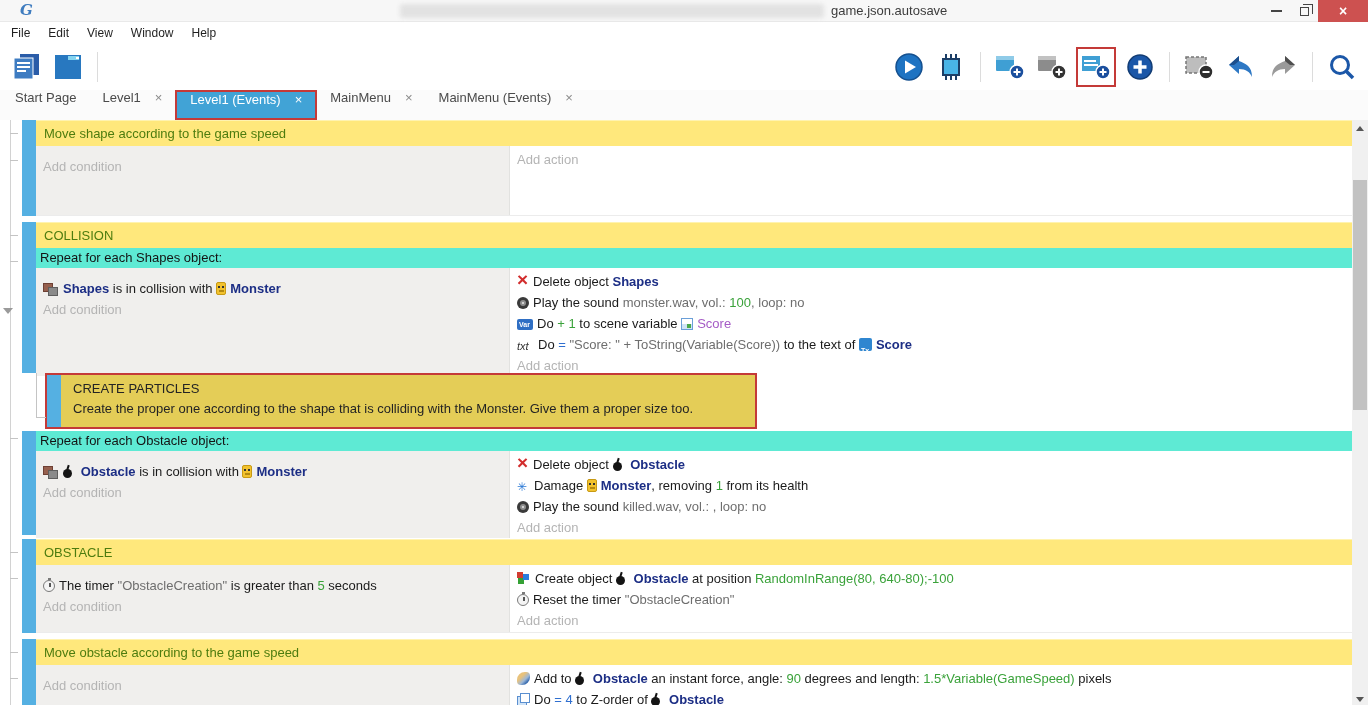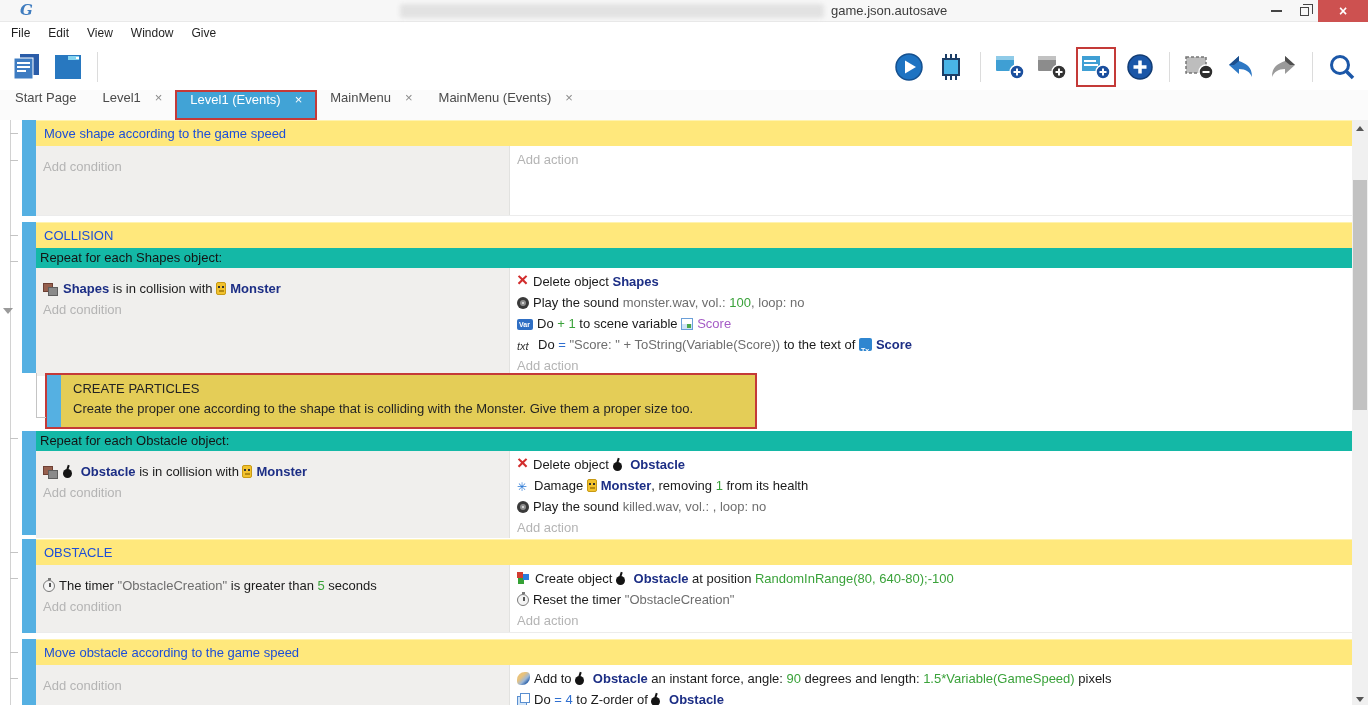--- a/index.html
+++ b/index.html
@@ -48,26 +48,26 @@
 
   .gutter-line { position:absolute; left:10px; top:0; bottom:0; width:1px; background:#d2d2d2; }
   .tick { position:absolute; left:10px; width:8px; height:1px; background:#c4c4c4; }
   .fold-arrow { position:absolute; left:3px; top:188px; width:0; height:0;
     border-left:5px solid transparent; border-right:5px solid transparent; border-top:6px solid #9a9a9a; }
   .sub-conn-v { position:absolute; left:36px; top:253px; width:1px; height:44px; background:#c4c4c4; }
   .sub-conn-h { position:absolute; left:36px; top:297px; width:10px; height:1px; background:#c4c4c4; }
 
   .block { display:flex; flex:none; margin-left:22px; }
   .evbar { width:14px; flex:none; background:#55b0e2; }
-  .cbody { flex:1; background:#ffe87c; font-size:13px; color:#1d4ed8; display:flex; align-items:center;
+  .cbody { flex:1; background:#ffe87c; font-size:13px; color:#4d7c0f; display:flex; align-items:center;
     padding-left:8px; border-top:1px solid #fff3b0; }
   .comment { height:26px; }
 
   .ebody { flex:1; display:flex; flex-direction:column; border-bottom:1px solid #ececec; }
-  .erepeat { height:20px; line-height:20px; background:#14b8a6; font-size:13px; color:#141414; padding-left:4px; flex:none; }
+  .erepeat { height:20px; line-height:20px; background:#5eead4; font-size:13px; color:#141414; padding-left:4px; flex:none; }
   .ecols { flex:1; display:flex; }
   .conds { width:474px; flex:none; background:#f0efed; border-right:1px solid #e2e2e0; padding-top:10px; }
   .acts { flex:1; background:#fff; padding-top:3px; }
   .row { height:21px; line-height:21px; padding:0 7px; font-size:13px; color:#1b1b1b;
     white-space:nowrap; overflow:hidden; }
   .row.ph { color:#b4b4b4; }
 
   .subcomment { margin-left:45px; width:712px; height:56px; border:2px solid #c43a38; display:flex; flex:none; }
   .sub-bar { width:14px; flex:none; background:#55b0e2; }
   .sub-body { flex:1; background:#e4cd57; padding:6px 12px 4px 12px; font-size:13px; color:#242424; }
@@ -147,21 +147,21 @@
         </div>
       <div class="wbtn wbtn-close">×</div>
     </div>
   </div>
 
   <div class="menubar">
     <span class="menu-item">File</span>
     <span class="menu-item">Edit</span>
     <span class="menu-item">View</span>
     <span class="menu-item">Window</span>
-    <span class="menu-item">Give</span>
+    <span class="menu-item">Help</span>
   </div>
 
   <div class="toolbar">
     <div class="tb-group">
       <div class="tb-btn">
         <svg width="32" height="30" viewBox="0 0 32 30">
           <rect x="10" y="2" width="19" height="21" fill="#2a5ca8"></rect>
           <rect x="4" y="6" width="19" height="21" fill="#3e7cc2" stroke="#fff" stroke-width="1"></rect>
           <rect x="7" y="10" width="13" height="2" fill="#fff"></rect>
           <rect x="7" y="14" width="13" height="2" fill="#fff"></rect>

